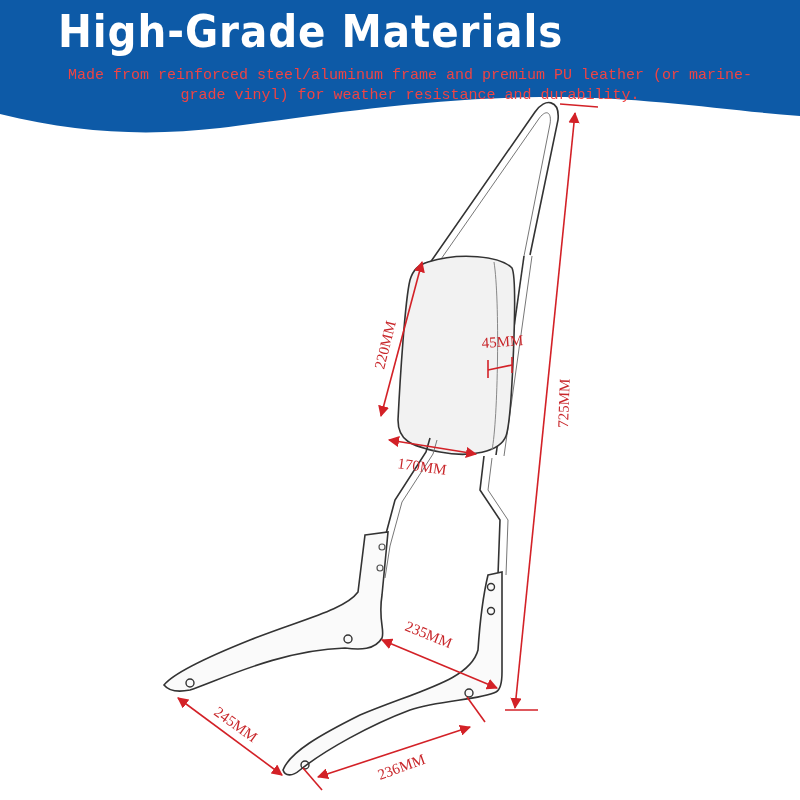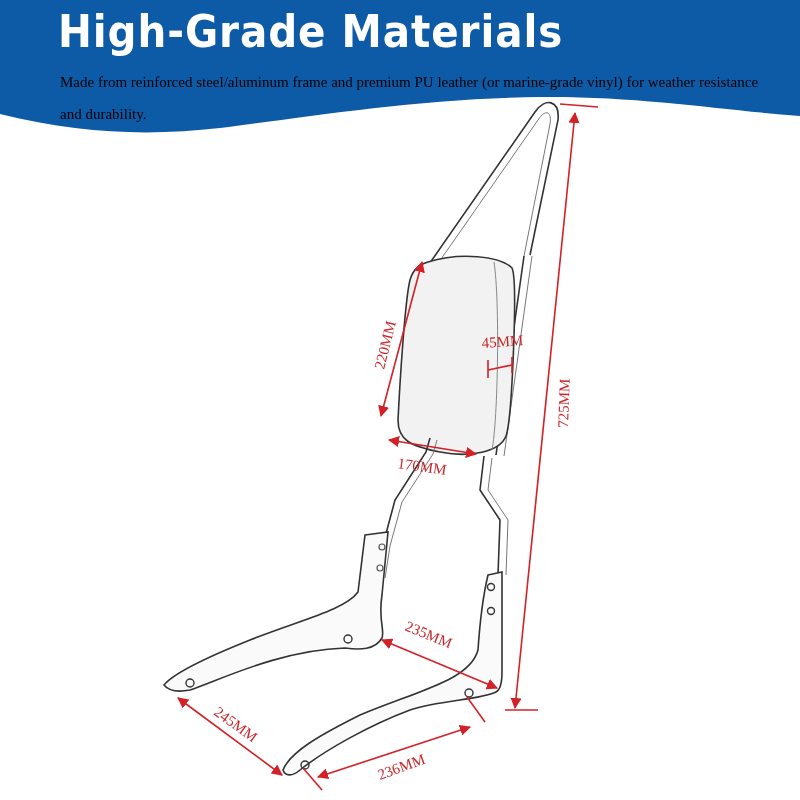--- a/index.html
+++ b/index.html
@@ -1,20 +1,20 @@
 <!DOCTYPE html>
 <html><head>
 <meta charset="utf-8">
 <style>
   html, body { margin:0; padding:0; }
   body { width:800px; height:800px; background:#ffffff; position:relative; overflow:hidden; font-family:"Liberation Sans", sans-serif; }
-  #stage { position:absolute; left:0; top:0; width:800px; height:800px; }
+  #stage { position:absolute; left:0; top:0; width:800px; height:800px;text-align:center; }
   .banner-svg { position:absolute; left:0; top:0; }
   .title { position:absolute; left:58px; top:6px; color:#ffffff; font-family:"DejaVu Sans", sans-serif; font-weight:bold; font-size:44px; letter-spacing:1px; transform:scaleX(0.92); transform-origin:left top; white-space:nowrap; }
-  .subtitle { position:absolute; left:60px; top:66px; width:700px; color:#000000; font-family:Liberation Serif, serif; font-size:15px; line-height:32px; }
+  .subtitle { position:absolute; left:60px; top:66px; width:700px; color:#ef4444; font-family:Liberation Mono, monospace; font-size:15px; line-height:20px; }
   .drawing { position:absolute; left:0; top:0; }
   .dim { font-family:"Liberation Serif", serif; font-size:15px; fill:#c8262a; }
 </style>
 </head>
 <body>
 
 <div id="stage">
 
   <svg class="banner-svg" width="800" height="160" viewBox="0 0 800 160">
     <path d="M0,0 L800,0 L800,116 C720,110 640,96 540,97 C420,98 300,118 220,128 C150,136 80,134 0,114 Z" fill="#0d5aa7"></path>

